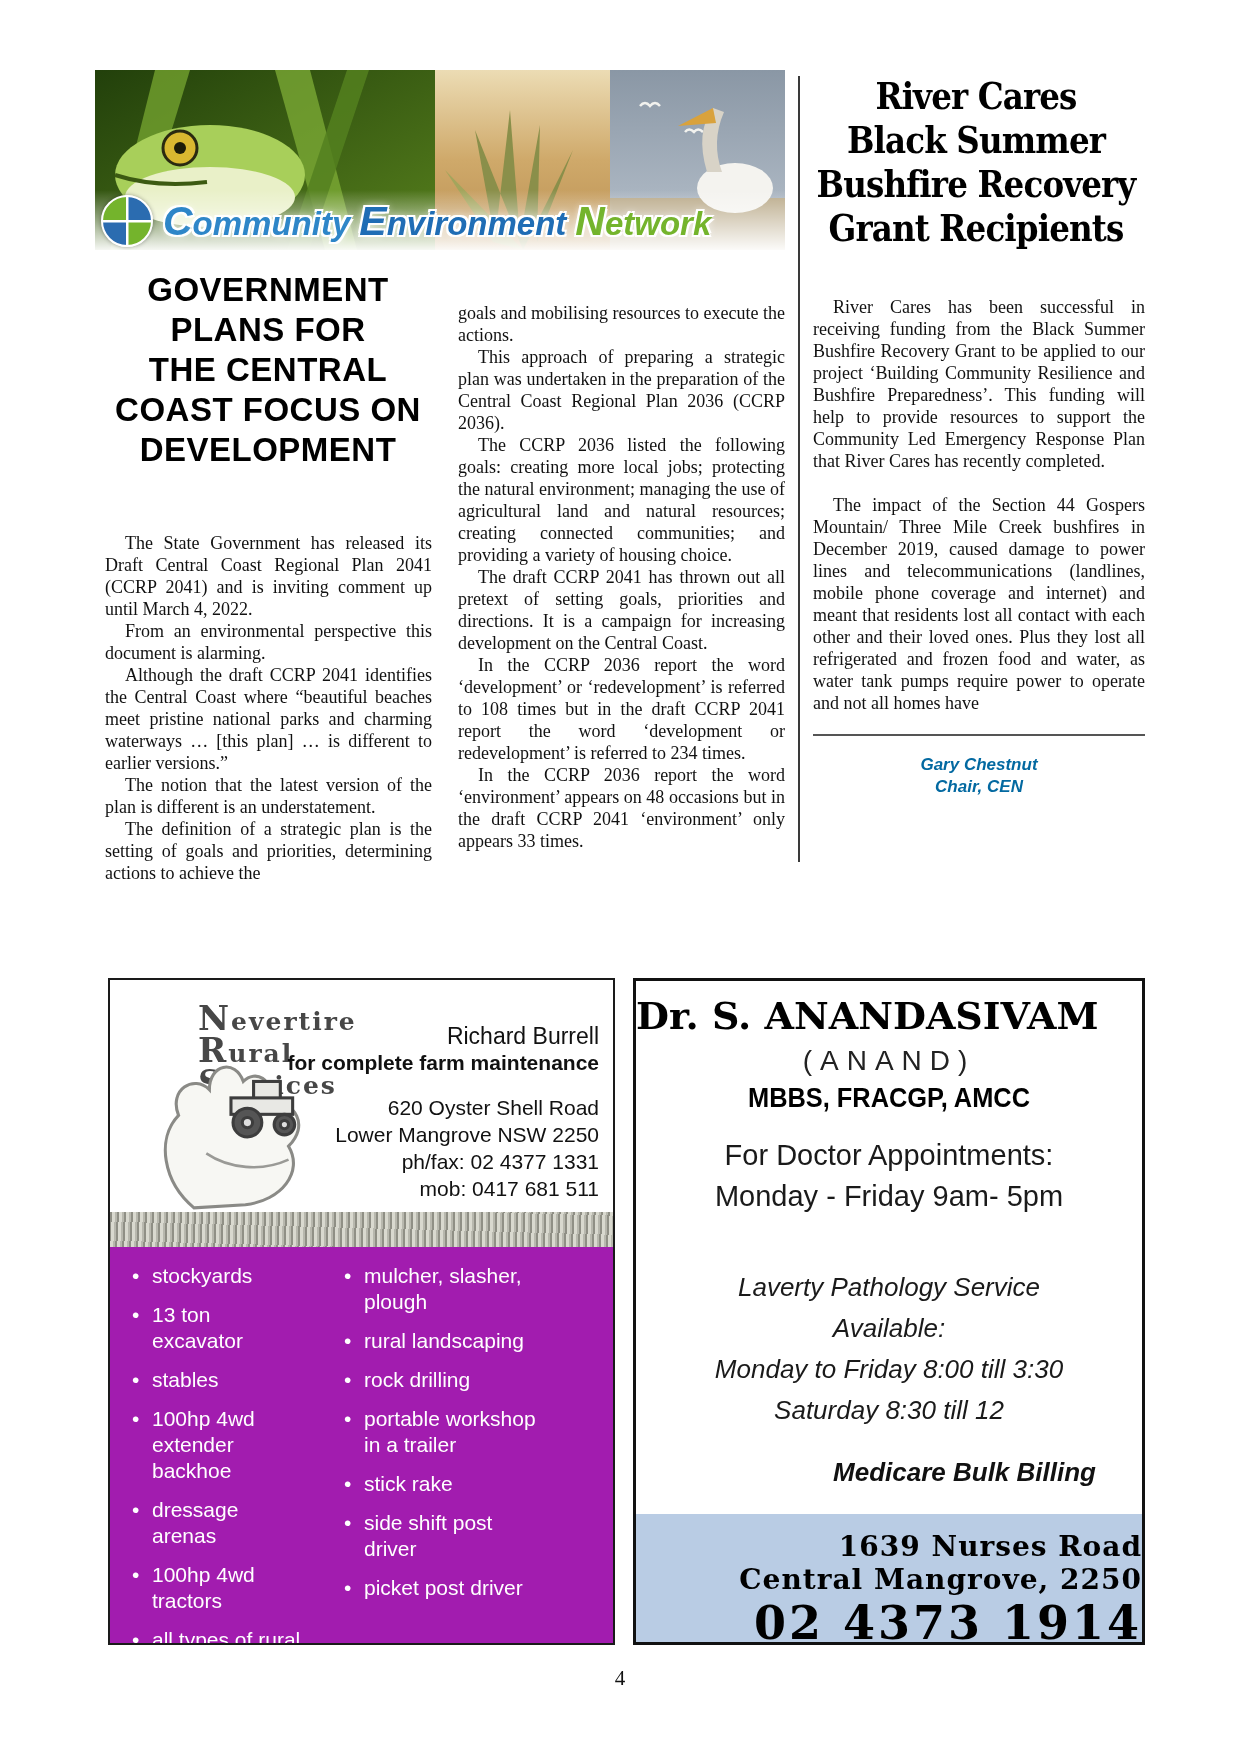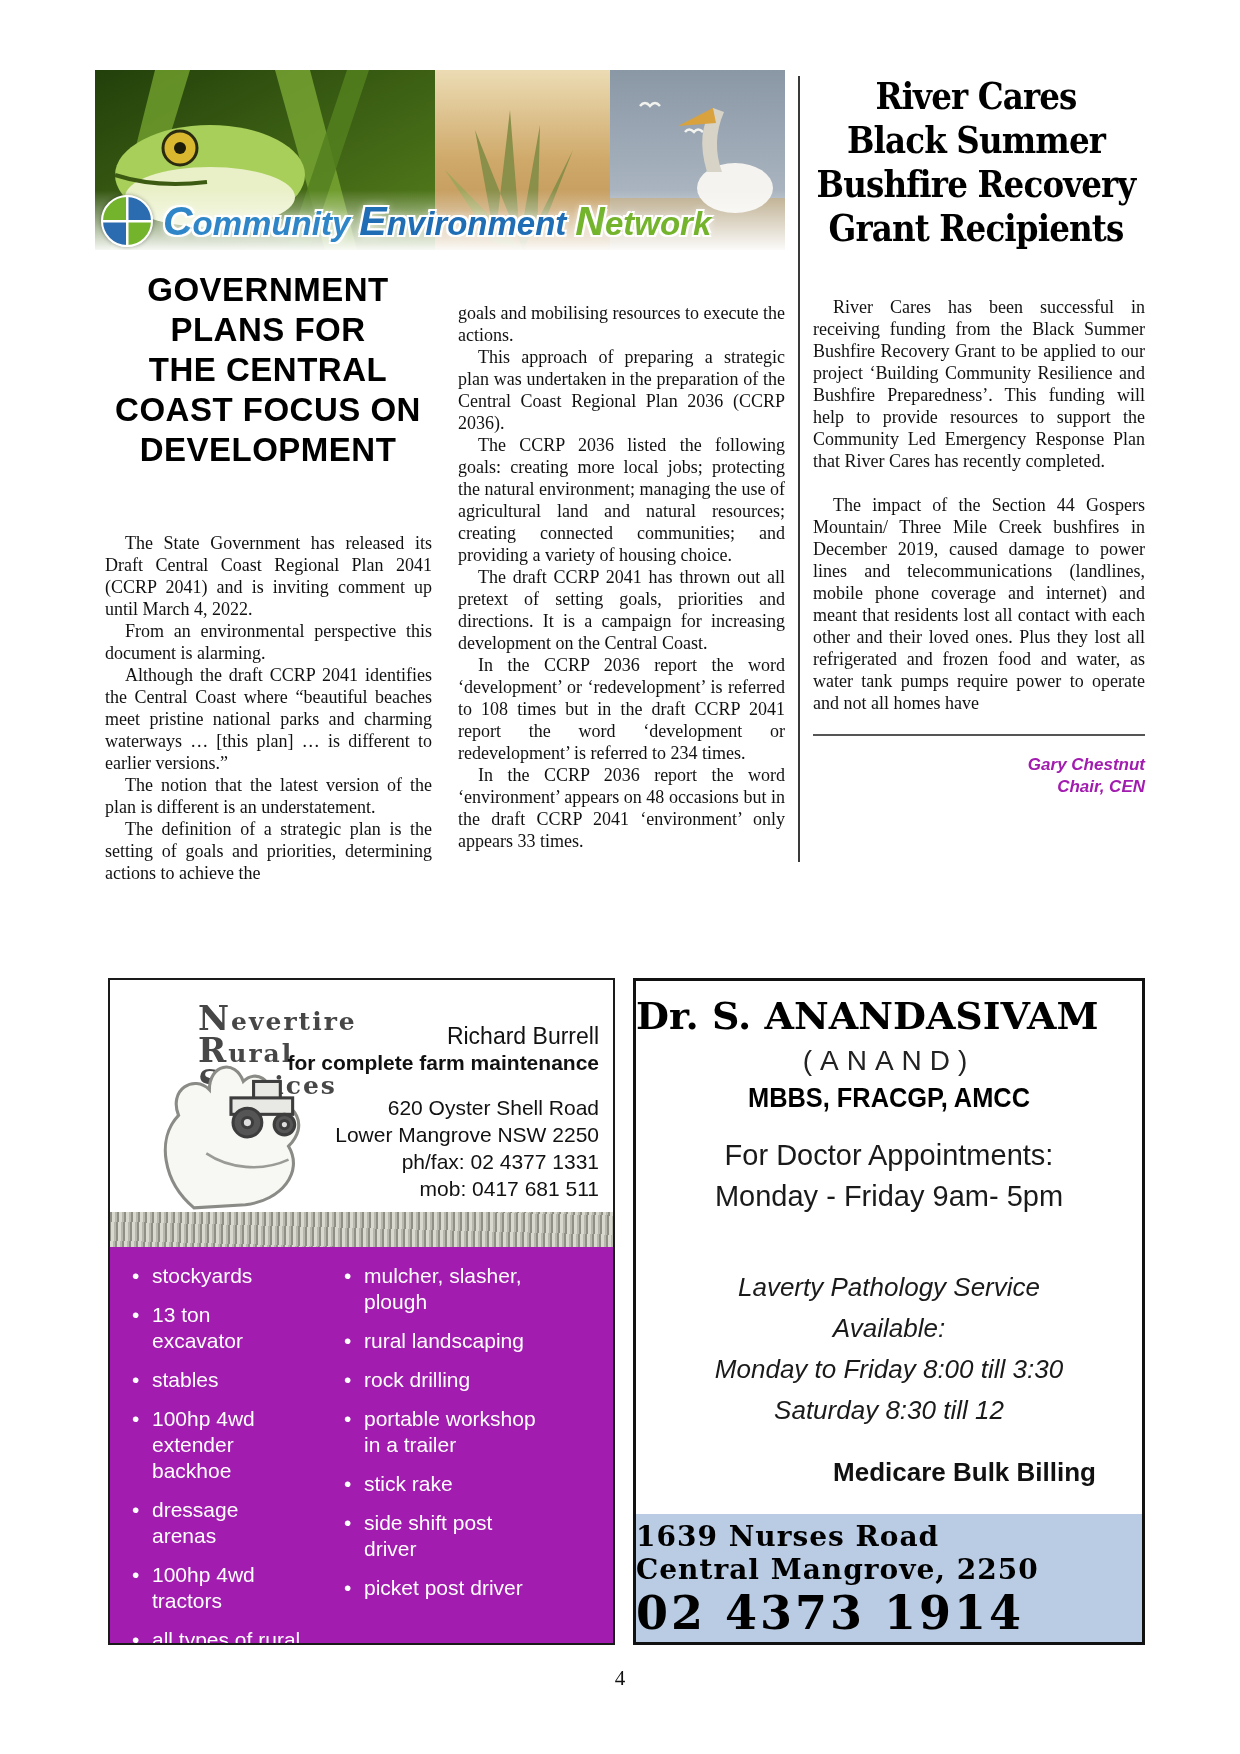--- a/index.html
+++ b/index.html
@@ -29,22 +29,22 @@
   
   .right-headline{position:absolute;left:792px;top:74px;width:368px;text-align:center;
       font-family:"DejaVu Serif",serif;font-weight:bold;font-size:37px;line-height:44px;
       letter-spacing:-1px;transform:scaleX(.88);transform-origin:center top;color:#000;}
   .rh-line{white-space:nowrap;}
   .right-body{position:absolute;left:813px;top:296px;width:332px;font-size:18px;line-height:22px;
       text-align:justify;}
   .para{margin:0;text-indent:20px;}
   .para.sp{margin-top:22px;}
   .note-rule{border-top:2px solid #555;margin:20px 0 16px 0;}
-  .sig{margin-top:18px;text-align:right;font-family:"Liberation Sans",sans-serif;
-      font-style:italic;font-weight:bold;font-size:17px;line-height:22px;color:#a21caf;}
+  .sig{margin-top:18px;text-align:center;font-family:"Liberation Sans",sans-serif;
+      font-style:italic;font-weight:bold;font-size:17px;line-height:22px;color:#0369a1;}
 
   
   .main-headline{position:absolute;left:100px;top:270px;width:336px;text-align:center;
       font-family:"Liberation Sans",sans-serif;font-weight:bold;font-size:33px;line-height:40px;
       letter-spacing:.5px;color:#000;}
   .col{position:absolute;width:327px;font-size:18px;line-height:22px;text-align:justify;}
   .col1{left:105px;top:532px;}
   .col2{left:458px;top:302px;}
   .col p{margin:0;text-indent:20px;}
   .col p.cont{text-indent:0;}
@@ -80,23 +80,23 @@
   .doc-alias{margin-top:4px;text-align:center;font-family:"Liberation Sans",sans-serif;
       font-size:28px;letter-spacing:8px;line-height:36px;color:#222;}
   .doc-quals{margin-top:2px;text-align:center;font-family:"Liberation Sans",sans-serif;
       font-weight:bold;font-size:27px;line-height:34px;transform:scaleX(.94);
       transform-origin:center;color:#000;}
   .doc-appt{margin-top:20px;text-align:center;font-family:"Liberation Sans",sans-serif;
       font-size:29px;line-height:41px;color:#1a1a1a;}
   .doc-path{margin-top:50px;text-align:center;font-family:"Liberation Sans",sans-serif;
       font-style:italic;font-size:26px;line-height:41px;color:#1a1a1a;}
   .doc-billing{margin-top:26px;text-align:right;padding-right:46px;
-      font-family:"Liberation Sans",sans-serif;font-weight:bold;font-size:26px;}
+      font-family:"Liberation Sans",sans-serif;font-weight:bold;font-style:italic;font-size:26px;}
   .doc-phonebox{position:absolute;left:0;right:0;bottom:0;height:128px;background:#b9cce4;
-      text-align:left;font-family:"DejaVu Serif",serif;font-weight:bold;padding-top:6px;
+      text-align:right;font-family:"DejaVu Serif",serif;font-weight:bold;padding-top:16px;
       box-sizing:border-box;color:#000;}
   .doc-addr{font-size:28px;line-height:33px;letter-spacing:1px;}
   .doc-phone{font-size:46px;line-height:54px;letter-spacing:3px;}
 
   .footer{position:absolute;left:0;top:1666px;width:1240px;text-align:center;font-size:21px;}
 </style>
 </head>
 <body>
 
 <div class="page">

